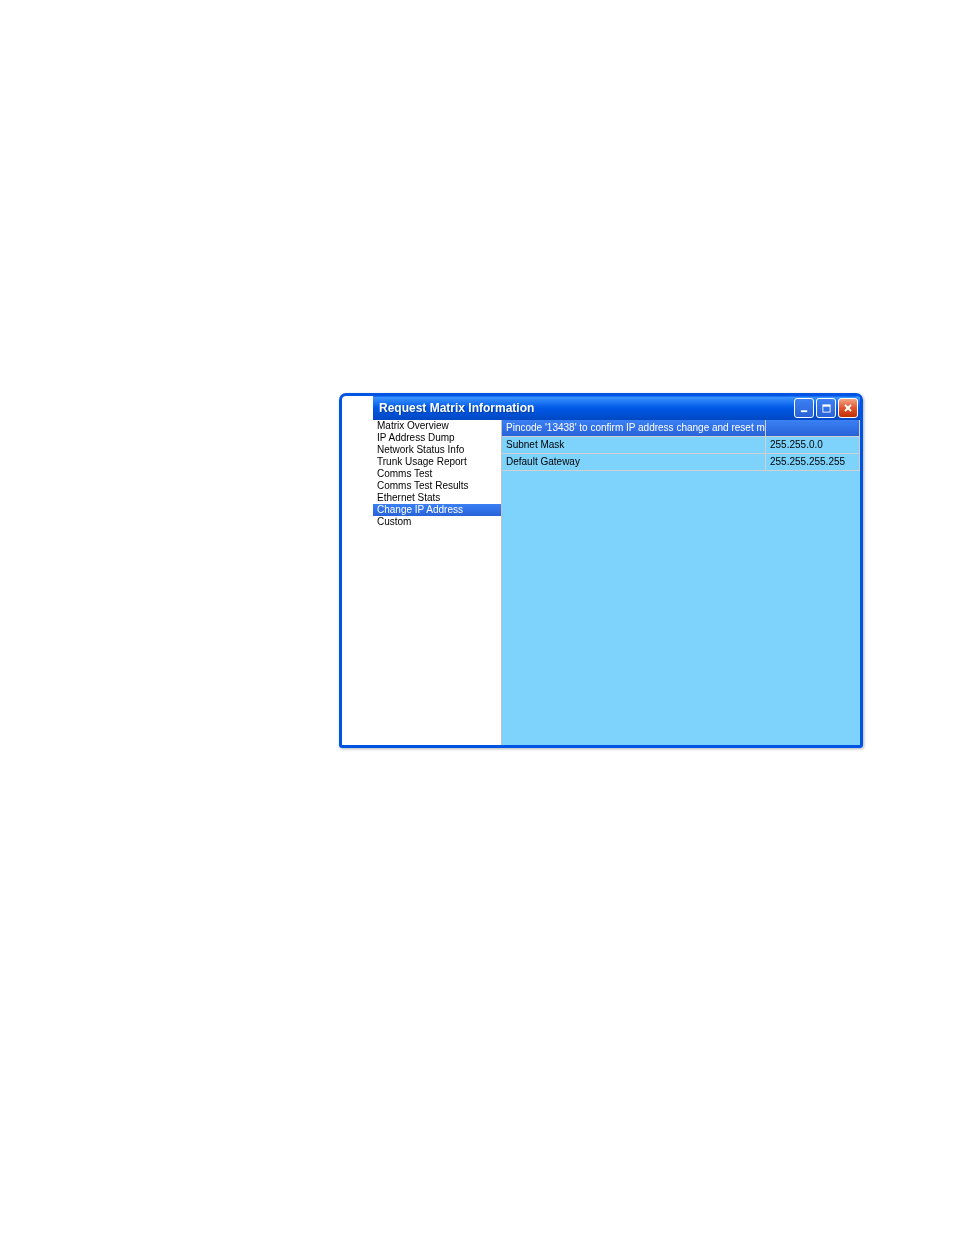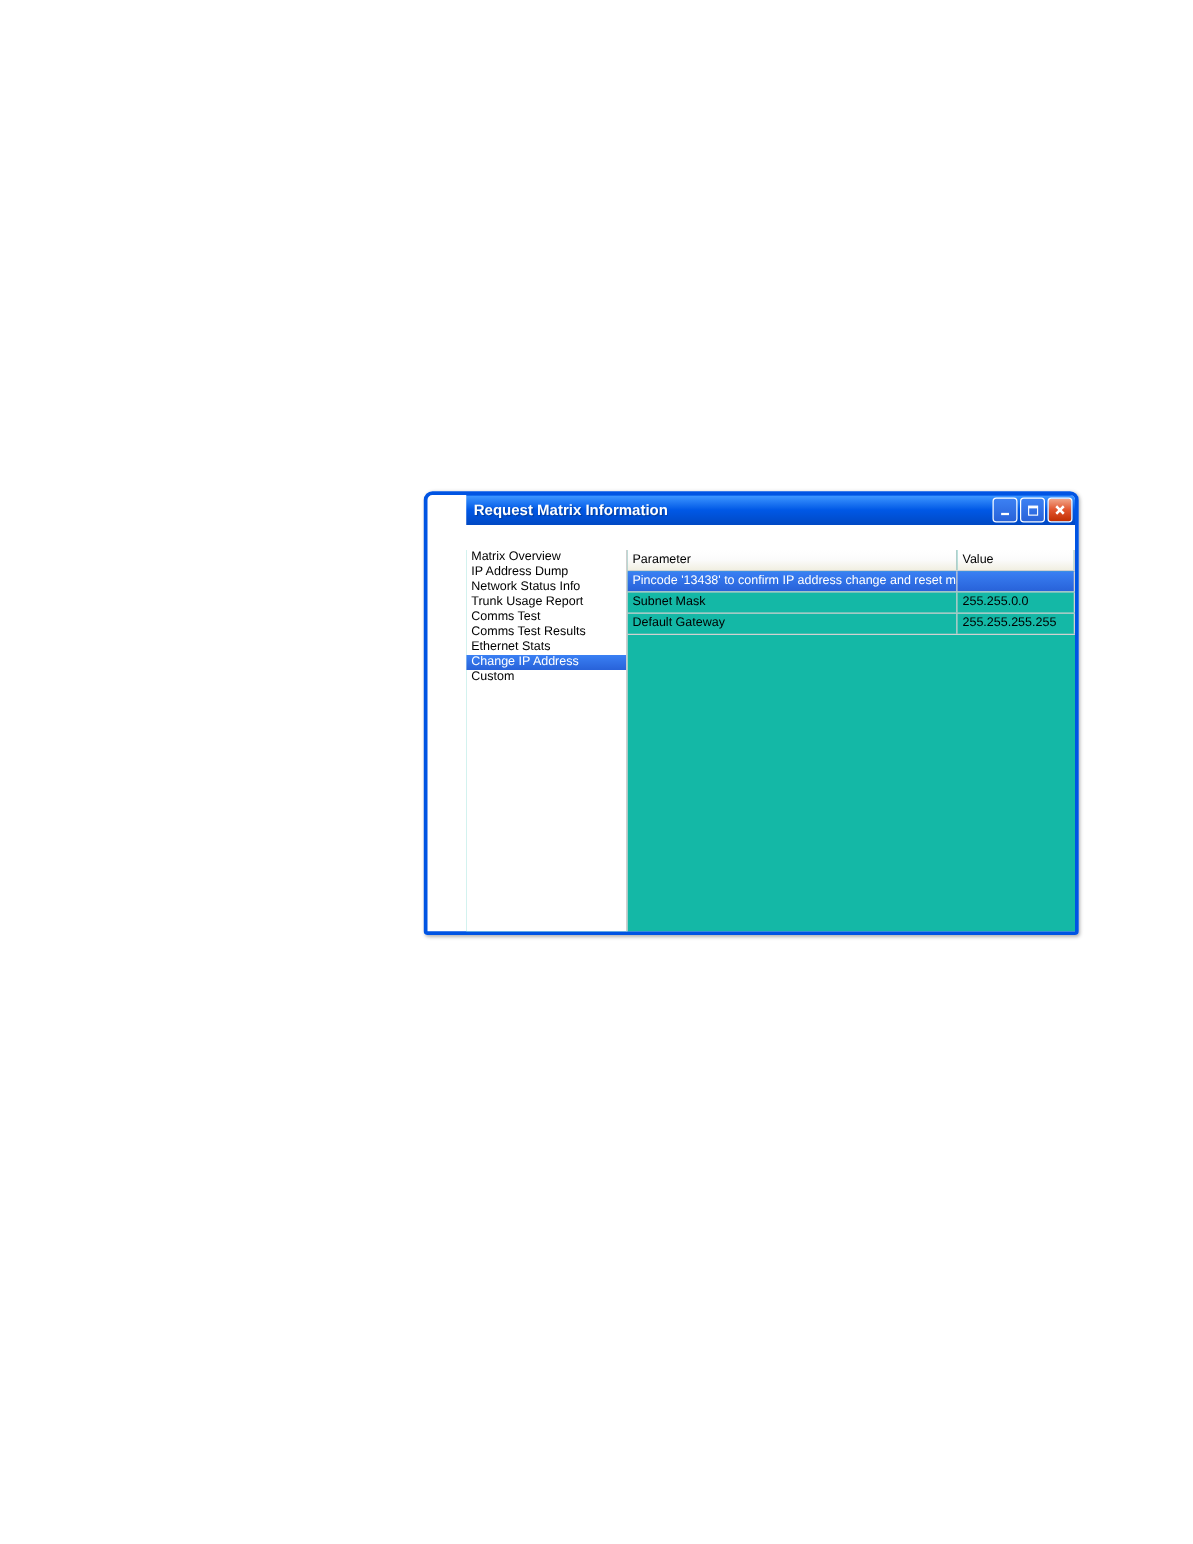--- a/index.html
+++ b/index.html
@@ -67,22 +67,21 @@
       cursor: pointer;
     }
     
     .btn-min { background: linear-gradient(to bottom, #3c81f3, #2862d9); }
     .btn-max { background: linear-gradient(to bottom, #3c81f3, #2862d9); }
     .btn-close { background: linear-gradient(to bottom, #f1a689, #e1542d, #c12e02); }
     
     .dialog-body {
       display: flex;
       height: 336px;
-      background: #14b8a6;
-      margin-top: 20px;
+      background: #7dd3fc;
     }
     
     .sidebar {
       width: 129px;
       background: #ffffff;
       border-right: 1px solid #c0c0c0;
       overflow: hidden;
     }
     
     .sidebar-item {
@@ -228,24 +227,20 @@
       <div class="sidebar-item">Network Status Info</div>
       <div class="sidebar-item">Trunk Usage Report</div>
       <div class="sidebar-item">Comms Test</div>
       <div class="sidebar-item">Comms Test Results</div>
       <div class="sidebar-item">Ethernet Stats</div>
       <div class="sidebar-item selected">Change IP Address</div>
       <div class="sidebar-item">Custom</div>
     </div>
 
     <div class="table-area">
-      <div class="table-header">
-        <div class="col-param">Parameter</div>
-        <div class="col-value">Value</div>
-      </div>
 
       <div class="table-row selected">
         <div class="cell-param">Pincode '13438' to confirm IP address change and reset matrix</div>
         <div class="cell-value"></div>
       </div>
       <div class="table-row">
         <div class="cell-param">Subnet Mask</div>
         <div class="cell-value">255.255.0.0</div>
       </div>
       <div class="table-row">

